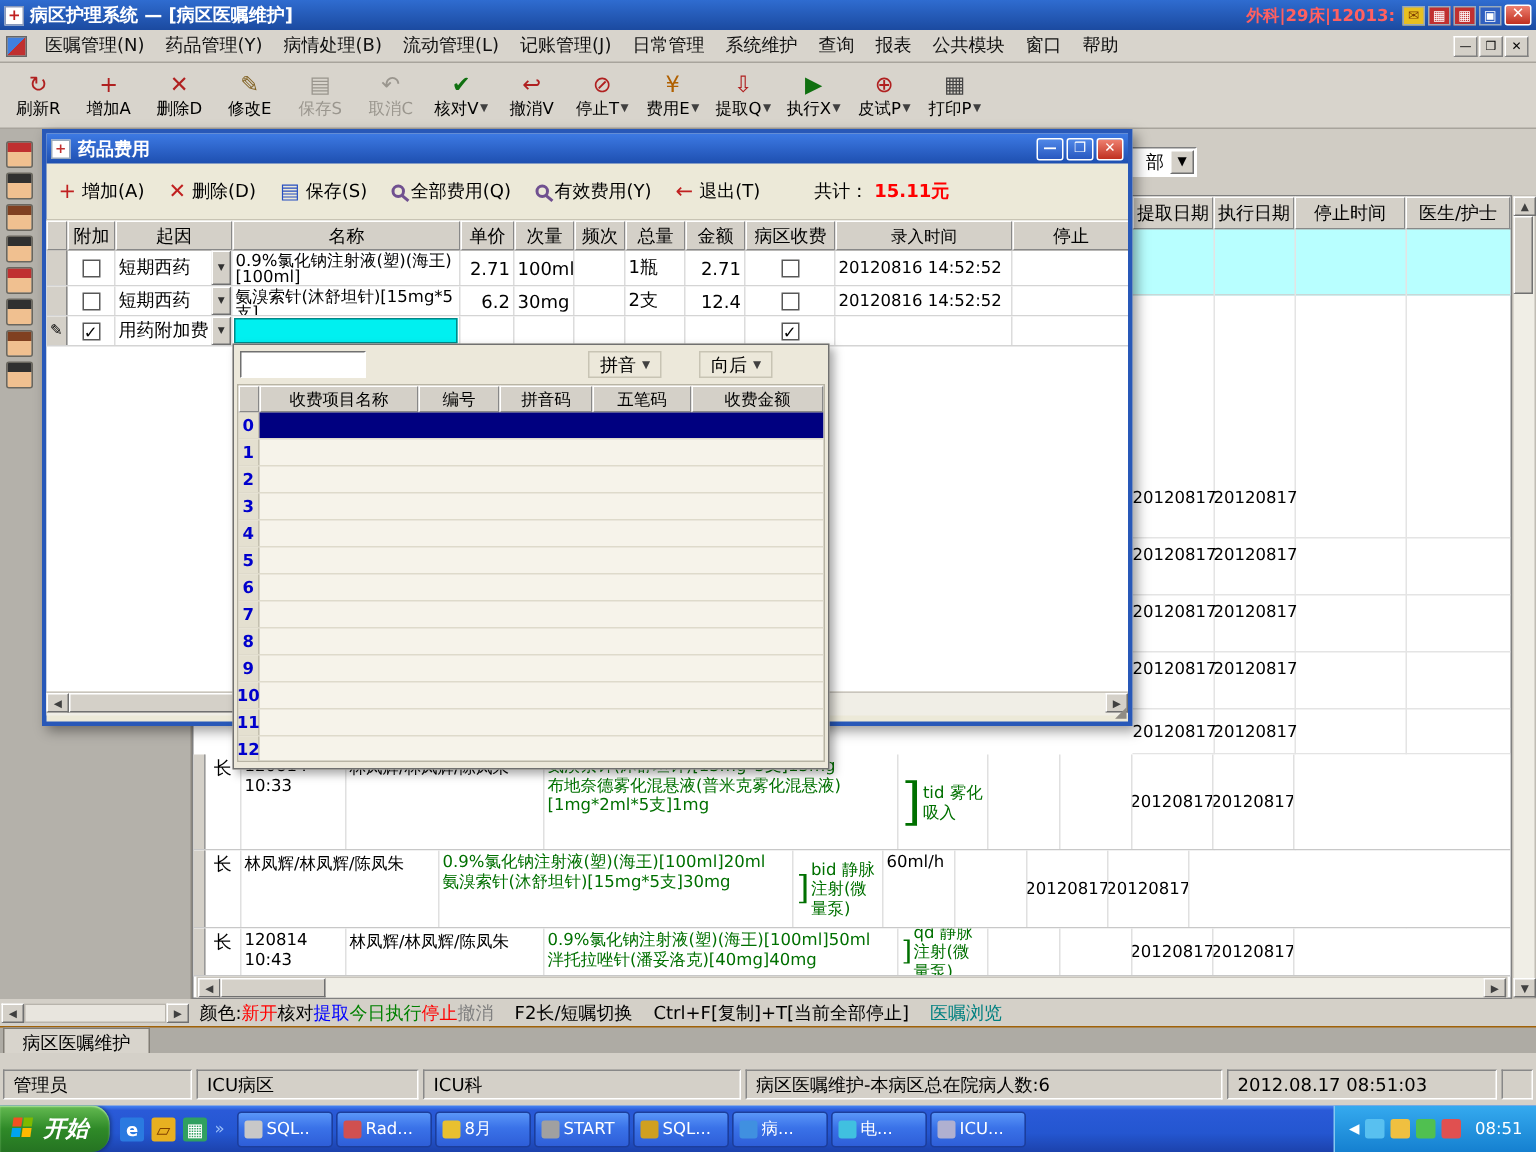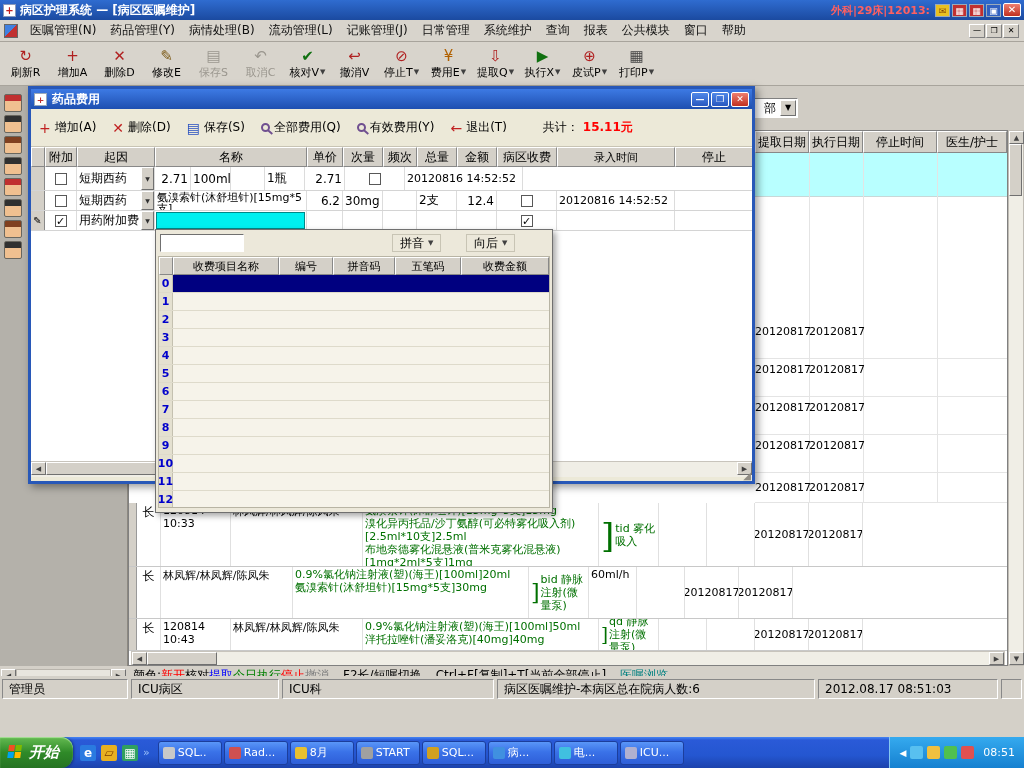--- a/index.html
+++ b/index.html
@@ -134,21 +134,21 @@
 
 
 .hintline{position:absolute;left:0;top:666px;width:1024px;height:18px;background:#d4d0c8;display:flex;align-items:center;font-size:12px}
 .lpager{width:127px;display:flex;align-items:center;padding:0 1px;gap:0;flex:0 0 127px}
 .ltrack{flex:1;height:13px;background:#e8e5de;border:1px solid #b8b4ac}
 .hints{display:flex;align-items:center;padding-left:6px;white-space:nowrap}
 .hint-sc{margin-left:14px}
 .hint-link{margin-left:14px}
 .tabbar{position:absolute;left:0;top:684px;width:1024px;height:18px;background:#aeaba4;border-top:1px solid #a16207;display:flex;align-items:flex-end}
 .tab{height:17px;background:#d8d4cc;border:1px solid #807c74;border-bottom:none;padding:1px 12px;font-size:12px;margin-left:2px;white-space:nowrap}
-.infobar{position:absolute;left:0;top:676px;width:1024px;height:26px;background:#d4d0c8;display:flex;align-items:center;gap:3px;padding:0 2px}
+.infobar{position:absolute;left:0;top:710px;width:1024px;height:26px;background:#d4d0c8;display:flex;align-items:center;gap:3px;padding:0 2px}
 .panel{height:20px;border:1px solid;border-color:#888 #fff #fff #888;display:flex;align-items:center;padding:0 6px;font-size:12px;background:#d4d0c8;overflow:hidden;white-space:nowrap}
 .pw1{width:126px}.pw2{width:148px}.pw3{width:212px}.pw4{width:318px}.pw5{width:180px}.pwf{flex:1}
 
 
 .taskbar{position:absolute;left:0;top:737px;width:1024px;height:31px;background:linear-gradient(180deg,#4585f4 0%,#2a5ad8 10%,#2456d0 60%,#1c42ac 100%);display:flex;align-items:center;overflow:hidden}
 .start{height:31px;background:linear-gradient(180deg,#65bb52,#2f8a28 50%,#257322);border-radius:0 12px 12px 0;display:flex;align-items:center;gap:6px;color:#fff;font-weight:bold;font-style:italic;font-size:15px;padding:0 14px 0 8px;box-shadow:inset 0 1px 1px #a8e098, 1px 0 3px rgba(0,0,0,.4)}
 .flag{width:15px;height:15px;display:grid;grid-template-columns:6px 6px;grid-template-rows:6px 6px;gap:1px;transform:skewX(-8deg)}
 .flag i{display:block}
 .flag i:nth-child(1){background:#f25022}.flag i:nth-child(2){background:#7fba00}.flag i:nth-child(3){background:#00a4ef}.flag i:nth-child(4){background:#ffb900}
 .ql{display:flex;align-items:center;gap:5px;padding:0 7px;color:#fff}
@@ -334,21 +334,20 @@
         <span>20120817</span>
       </div>
 
     <div class="orow" style="top:372px;height:64px">
       <div class="oc c-osel"></div>
       <div class="oc c-oflag">长</div>
       <div class="oc c-otime">120814 10:33</div>
       <div class="oc c-ostaff">林凤辉/林凤辉/陈凤朱</div>
       <div class="oc c-ocontent">
         <div>氨溴索针(沐舒坦针)[15mg*5支]15mg</div>
-        <div>溴化异丙托品/沙丁氨醇(可必特雾化吸入剂)[2.5ml*10支]2.5ml</div>
         <div>布地奈德雾化混悬液(普米克雾化混悬液)[1mg*2ml*5支]1mg</div>
       </div>
       <div class="oc c-ousage">
           <span class="bracket" style="font-size:34px">]</span>
           <span class="utext">tid 雾化吸入</span>
         </div>
       <div class="oc c-orate"></div>
       <div class="oc c-ogap"></div>
       <div class="oc c-odate">20120817</div>
       <div class="oc c-odate">20120817</div>
@@ -466,20 +465,23 @@
 
       <div class="drow" style="height:24px">
         <div class="dc c-sel"></div>
         <div class="dc c-attach">
             <span class="cb"></span>
           </div>
         <div class="dc c-cause">
             <span>短期西药</span>
             <span class="cc-btn">▼</span>
           </div>
+        <div class="dc c-name">
+            <span class="name-wrap">0.9%氯化钠注射液(塑)(海王)[100ml]</span>
+          </div>
         <div class="dc c-price">2.71</div>
         <div class="dc c-dose">100ml</div>
         <div class="dc c-freq"></div>
         <div class="dc c-total">1瓶</div>
         <div class="dc c-amount">2.71</div>
         <div class="dc c-ward">
             <span class="cb"></span>
           </div>
         <div class="dc c-time">20120816 14:52:52</div>
         <div class="dc c-stop"></div>

